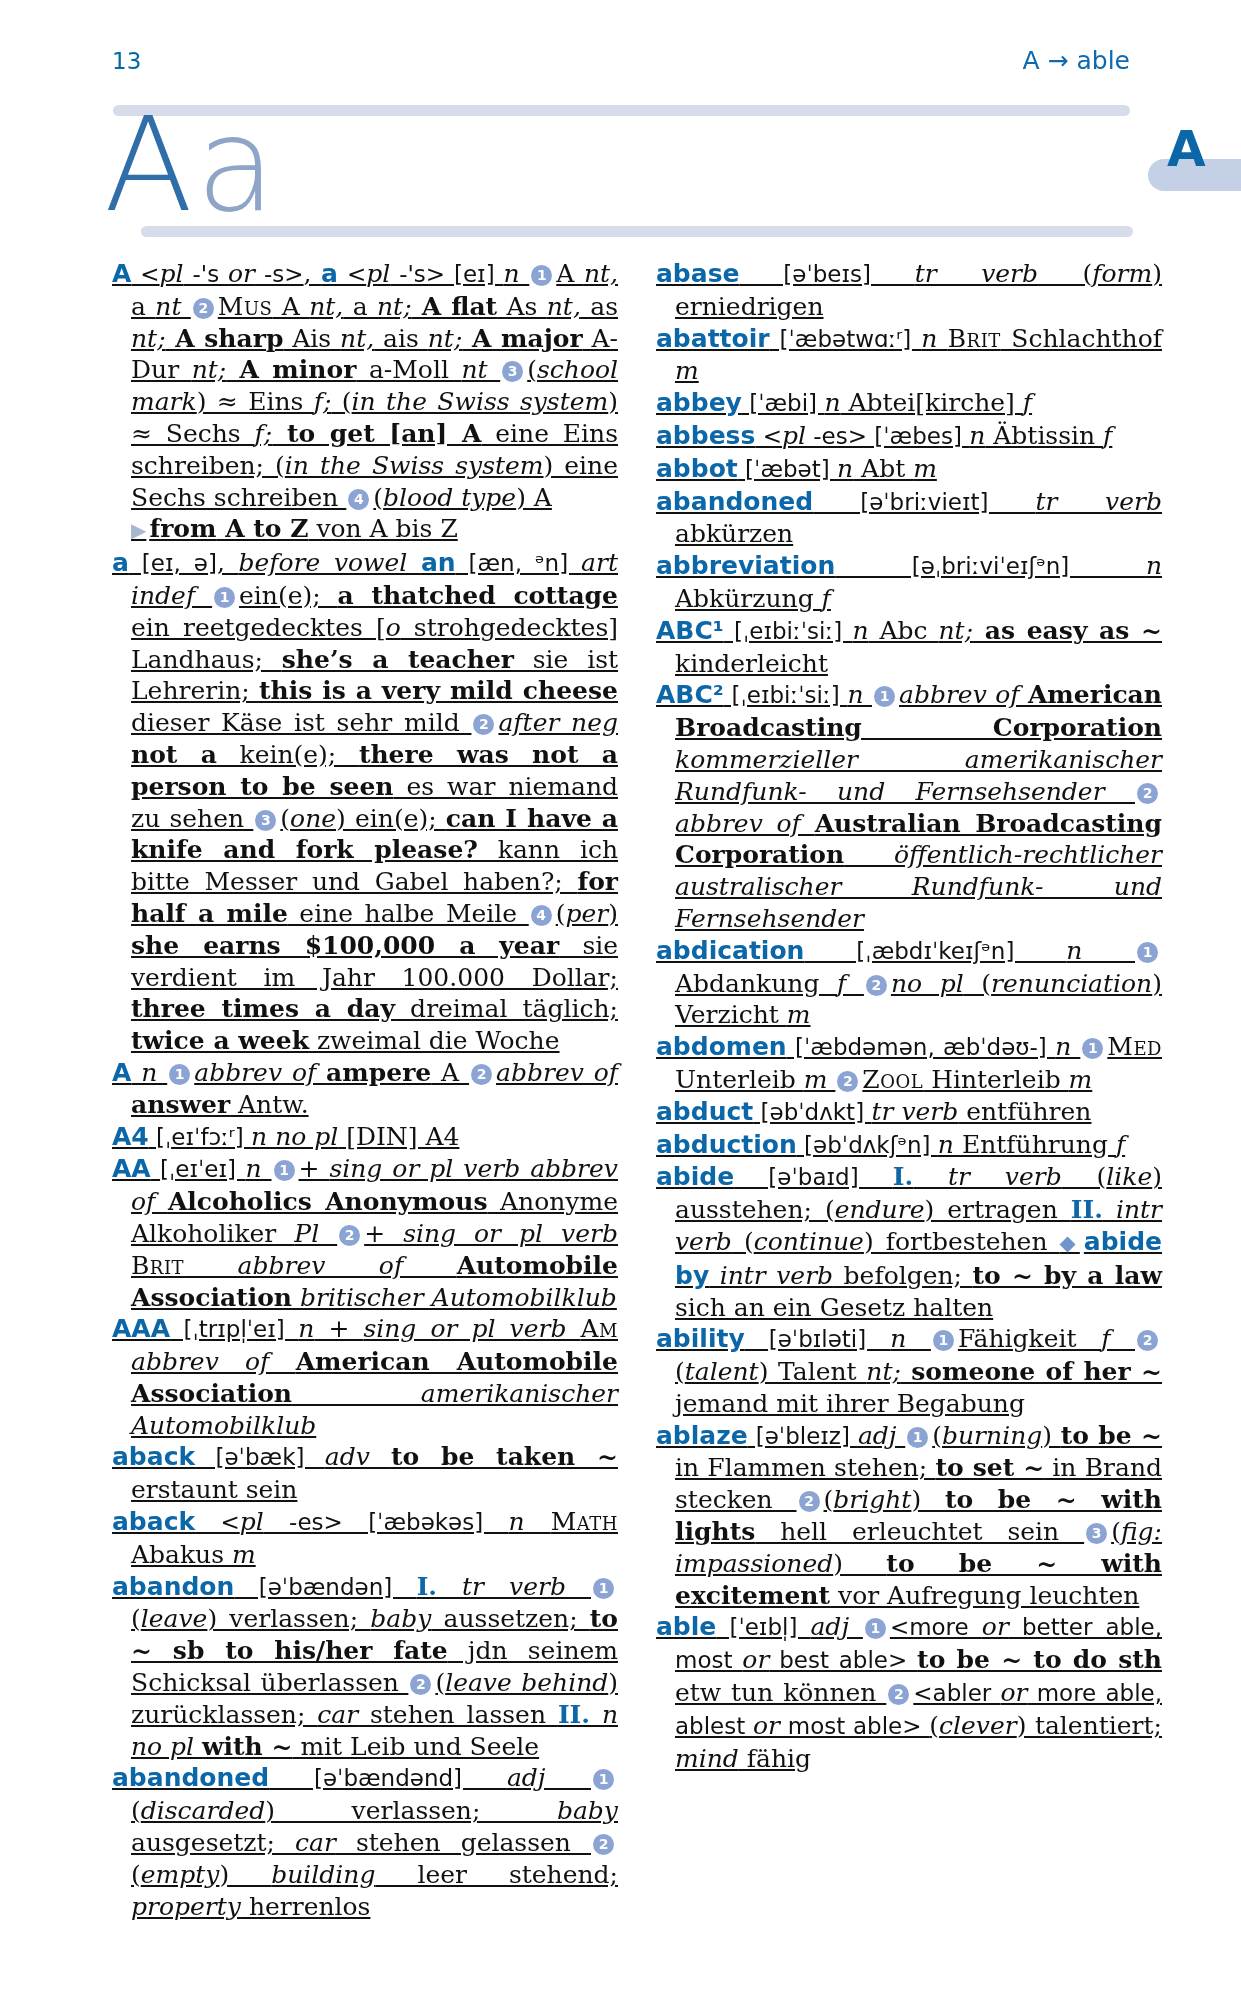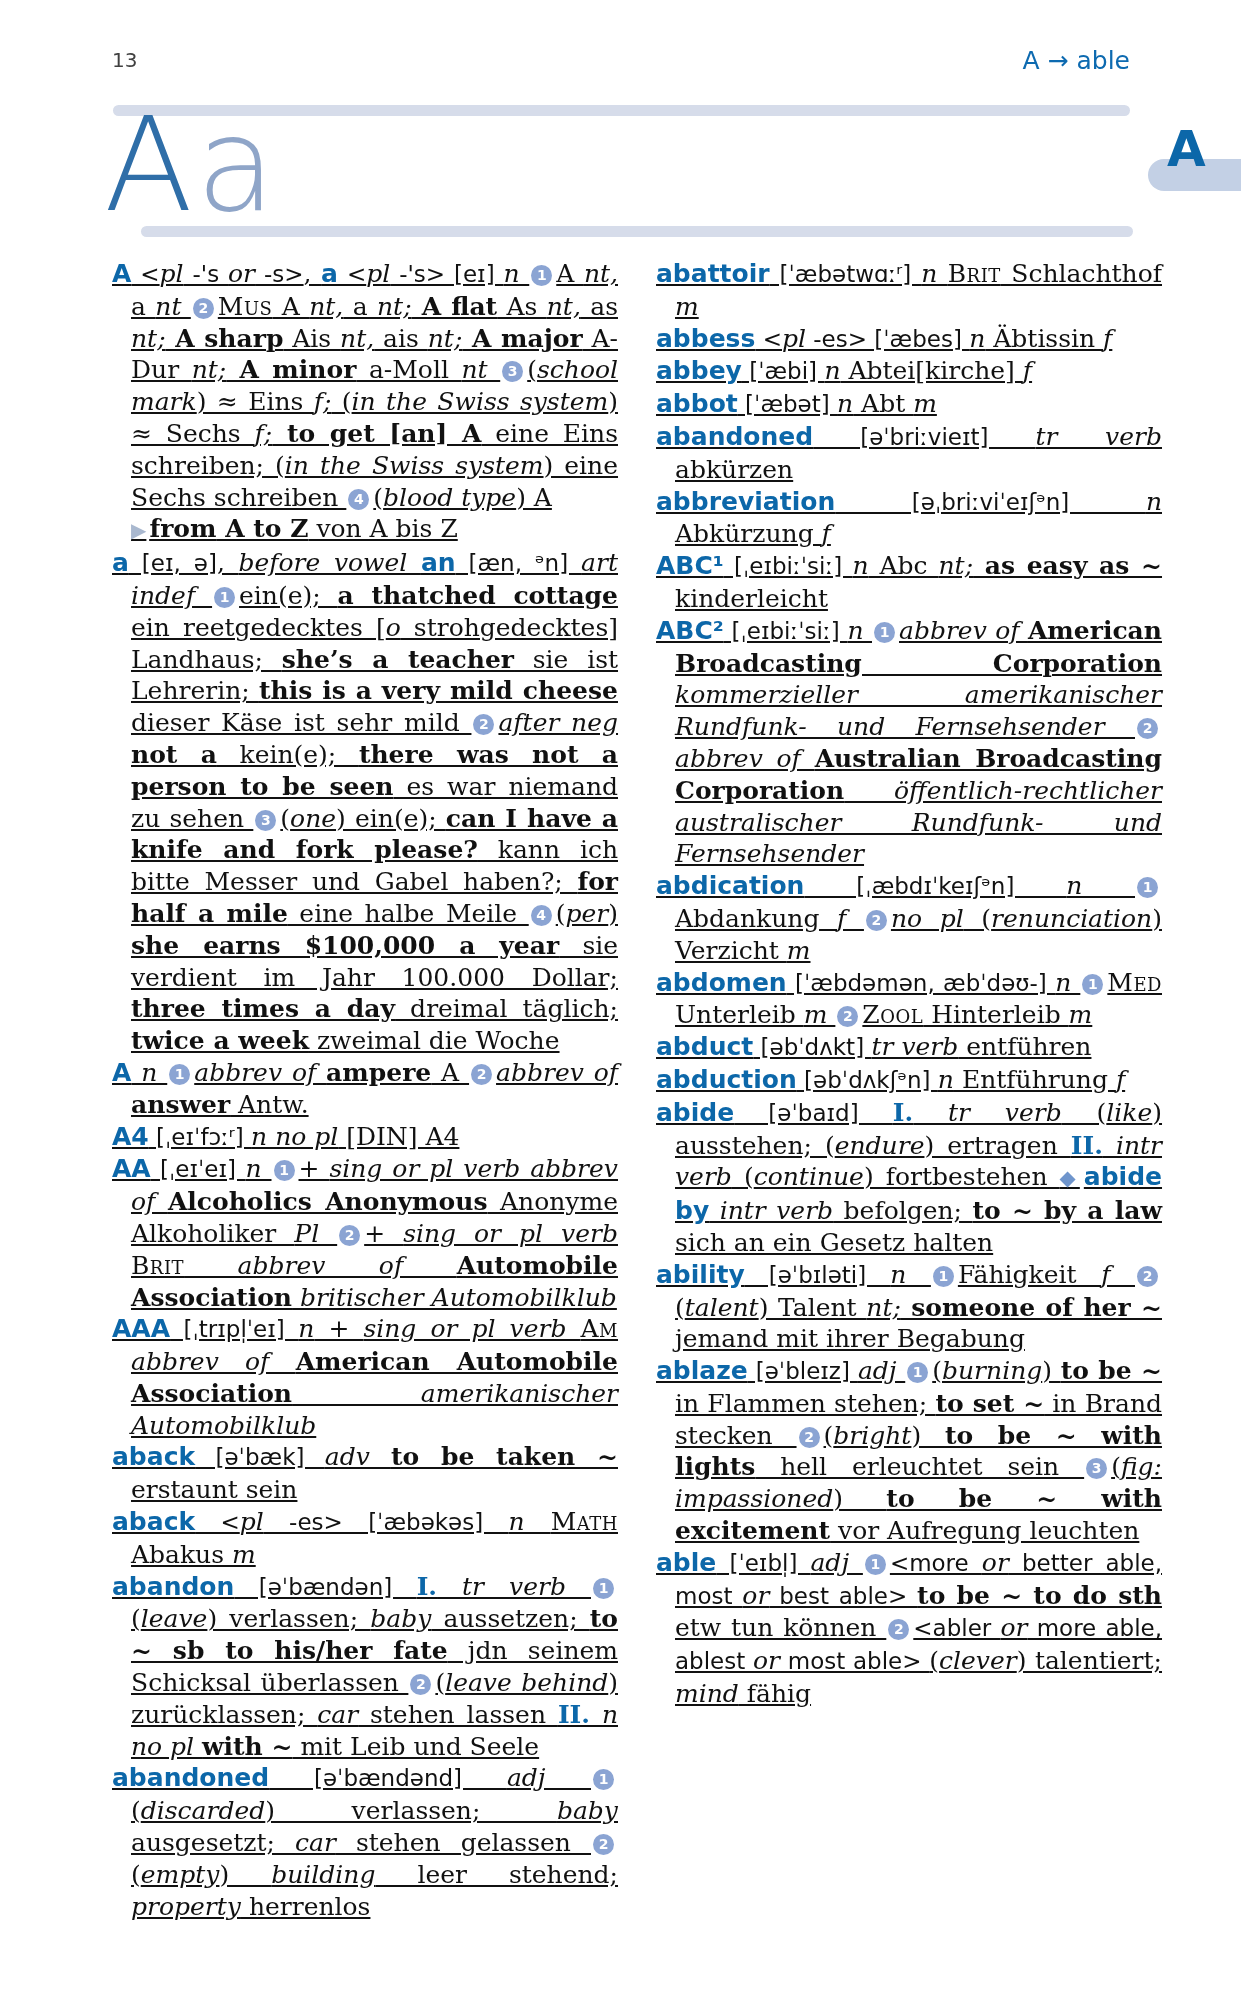--- a/index.html
+++ b/index.html
@@ -7,21 +7,21 @@
     position:relative;
     width:1241px;height:2008px;
     background:#ffffff;
     font-family:"DejaVu Serif",serif;
     color:#111;
     overflow:hidden;
   }
   .page-number{
     position:absolute;left:112px;top:48px;
     font-family:"DejaVu Sans",sans-serif;
-    font-size:20px;color:#404040;
+    font-size:23px;color:#0369a1;
   }
   .guide-words{
     position:absolute;top:46px;right:111px;
     font-family:"DejaVu Sans",sans-serif;
     font-size:25px;color:var(--accent,#0d6ab0);text-align:right;
   }
   .bar-top{
     position:absolute;left:113px;top:105px;width:1017px;height:11px;
     border-radius:6px;background:var(--bar,#d6dcea);
   }
@@ -88,23 +88,24 @@
     <p class="entry"><span class="r-hw">A</span><span class="r-i"> n </span><span class="r-c">1</span><span class="r-i">abbrev of </span><span class="r-b">ampere</span><span class="r-t"> A </span><span class="r-c">2</span><span class="r-i">abbrev of </span><span class="r-b">answer</span><span class="r-t"> Antw.</span></p>
     <p class="entry"><span class="r-hw">A4</span><span class="r-s"> [ˌeɪˈfɔːʳ] </span><span class="r-i">n no pl</span><span class="r-t"> [DIN] A4</span></p>
     <p class="entry"><span class="r-hw">AA</span><span class="r-s"> [ˌeɪˈeɪ] </span><span class="r-i">n </span><span class="r-c">1</span><span class="r-t">+ </span><span class="r-i">sing or pl verb abbrev of </span><span class="r-b">Alcoholics Anonymous</span><span class="r-t"> Anonyme Alkoholiker </span><span class="r-i">Pl </span><span class="r-c">2</span><span class="r-t">+ </span><span class="r-i">sing or pl verb </span><span class="r-sc">Brit</span><span class="r-i"> abbrev of </span><span class="r-b">Automobile Association</span><span class="r-i"> britischer Automobilklub</span></p>
     <p class="entry"><span class="r-hw">AAA</span><span class="r-s"> [ˌtrɪpl̩ˈeɪ] </span><span class="r-i">n</span><span class="r-t"> + </span><span class="r-i">sing or pl verb </span><span class="r-sc">Am</span><span class="r-i"> abbrev of </span><span class="r-b">American Automobile Association</span><span class="r-i"> amerikanischer Automobilklub</span></p>
     <p class="entry"><span class="r-hw">aback</span><span class="r-s"> [əˈbæk] </span><span class="r-i">adv </span><span class="r-b">to be taken ~</span><span class="r-t"> erstaunt sein</span></p>
     <p class="entry"><span class="r-hw">aback</span><span class="r-s"> &lt;</span><span class="r-i">pl</span><span class="r-s"> -es&gt; [ˈæbəkəs] </span><span class="r-i">n </span><span class="r-sc">Math</span><span class="r-t"> Abakus </span><span class="r-i">m</span></p>
     <p class="entry"><span class="r-hw">abandon</span><span class="r-s"> [əˈbændən] </span><span class="r-rom">I.</span><span class="r-i"> tr verb </span><span class="r-c">1</span><span class="r-t">(</span><span class="r-i">leave</span><span class="r-t">) verlassen; </span><span class="r-i">baby</span><span class="r-t"> aussetzen; </span><span class="r-b">to ~ sb to his/her fate</span><span class="r-t"> jdn seinem Schicksal überlassen </span><span class="r-c">2</span><span class="r-t">(</span><span class="r-i">leave behind</span><span class="r-t">) zurücklassen; </span><span class="r-i">car</span><span class="r-t"> stehen lassen </span><span class="r-rom">II.</span><span class="r-i"> n no pl </span><span class="r-b">with ~</span><span class="r-t"> mit Leib und Seele</span></p>
     <p class="entry"><span class="r-hw">abandoned</span><span class="r-s"> [əˈbændənd] </span><span class="r-i">adj </span><span class="r-c">1</span><span class="r-t">(</span><span class="r-i">discarded</span><span class="r-t">) verlassen; </span><span class="r-i">baby</span><span class="r-t"> ausgesetzt; </span><span class="r-i">car</span><span class="r-t"> stehen gelassen </span><span class="r-c">2</span><span class="r-t">(</span><span class="r-i">empty</span><span class="r-t">) </span><span class="r-i">building</span><span class="r-t"> leer stehend; </span><span class="r-i">property</span><span class="r-t"> herrenlos</span></p>
   </div>
 <div class="column col-right" id="col-right">
+    <p class="entry"><span class="r-hw">abase</span><span class="r-s"> [əˈbeɪs] </span><span class="r-i">tr verb</span><span class="r-t"> (</span><span class="r-i">form</span><span class="r-t">) erniedrigen</span></p>
     <p class="entry"><span class="r-hw">abattoir</span><span class="r-s"> [ˈæbətwɑːʳ] </span><span class="r-i">n </span><span class="r-sc">Brit</span><span class="r-t"> Schlachthof </span><span class="r-i">m</span></p>
+    <p class="entry"><span class="r-hw">abbey</span><span class="r-s"> [ˈæbi] </span><span class="r-i">n</span><span class="r-t"> Abtei[kirche] </span><span class="r-i">f</span></p>
     <p class="entry"><span class="r-hw">abbess</span><span class="r-s"> &lt;</span><span class="r-i">pl</span><span class="r-s"> -es&gt; [ˈæbes] </span><span class="r-i">n</span><span class="r-t"> Äbtissin </span><span class="r-i">f</span></p>
-    <p class="entry"><span class="r-hw">abbey</span><span class="r-s"> [ˈæbi] </span><span class="r-i">n</span><span class="r-t"> Abtei[kirche] </span><span class="r-i">f</span></p>
     <p class="entry"><span class="r-hw">abbot</span><span class="r-s"> [ˈæbət] </span><span class="r-i">n</span><span class="r-t"> Abt </span><span class="r-i">m</span></p>
     <p class="entry"><span class="r-hw">abandoned</span><span class="r-s"> [əˈbriːvieɪt] </span><span class="r-i">tr verb</span><span class="r-t"> abkürzen</span></p>
     <p class="entry"><span class="r-hw">abbreviation</span><span class="r-s"> [əˌbriːviˈeɪʃᵊn] </span><span class="r-i">n</span><span class="r-t"> Abkürzung </span><span class="r-i">f</span></p>
     <p class="entry"><span class="r-hw">ABC¹</span><span class="r-s"> [ˌeɪbiːˈsiː] </span><span class="r-i">n</span><span class="r-t"> Abc </span><span class="r-i">nt;</span><span class="r-b"> as easy as ~</span><span class="r-t"> kinderleicht</span></p>
     <p class="entry"><span class="r-hw">ABC²</span><span class="r-s"> [ˌeɪbiːˈsiː] </span><span class="r-i">n </span><span class="r-c">1</span><span class="r-i">abbrev of </span><span class="r-b">American Broadcasting Corporation</span><span class="r-i"> kommerzieller amerikanischer Rundfunk- und Fernsehsender </span><span class="r-c">2</span><span class="r-i">abbrev of </span><span class="r-b">Australian Broadcasting Corporation</span><span class="r-i"> öffentlich-rechtlicher australischer Rundfunk- und Fernsehsender</span></p>
     <p class="entry"><span class="r-hw">abdication</span><span class="r-s"> [ˌæbdɪˈkeɪʃᵊn] </span><span class="r-i">n </span><span class="r-c">1</span><span class="r-t">Abdankung </span><span class="r-i">f </span><span class="r-c">2</span><span class="r-i">no pl</span><span class="r-t"> (</span><span class="r-i">renunciation</span><span class="r-t">) Verzicht </span><span class="r-i">m</span></p>
     <p class="entry"><span class="r-hw">abdomen</span><span class="r-s"> [ˈæbdəmən, æbˈdəʊ-] </span><span class="r-i">n </span><span class="r-c">1</span><span class="r-sc">Med</span><span class="r-t"> Unterleib </span><span class="r-i">m </span><span class="r-c">2</span><span class="r-sc">Zool</span><span class="r-t"> Hinterleib </span><span class="r-i">m</span></p>
     <p class="entry"><span class="r-hw">abduct</span><span class="r-s"> [əbˈdʌkt] </span><span class="r-i">tr verb</span><span class="r-t"> entführen</span></p>
     <p class="entry"><span class="r-hw">abduction</span><span class="r-s"> [əbˈdʌkʃᵊn] </span><span class="r-i">n</span><span class="r-t"> Entführung </span><span class="r-i">f</span></p>
     <p class="entry"><span class="r-hw">abide</span><span class="r-s"> [əˈbaɪd] </span><span class="r-rom">I.</span><span class="r-i"> tr verb</span><span class="r-t"> (</span><span class="r-i">like</span><span class="r-t">) ausstehen; (</span><span class="r-i">endure</span><span class="r-t">) ertragen </span><span class="r-rom">II.</span><span class="r-i"> intr verb</span><span class="r-t"> (</span><span class="r-i">continue</span><span class="r-t">) fortbestehen </span><span class="r-dia">◆</span><span class="r-hw">abide by</span><span class="r-i"> intr verb</span><span class="r-t"> befolgen; </span><span class="r-b">to ~ by a law</span><span class="r-t"> sich an ein Gesetz halten</span></p>

